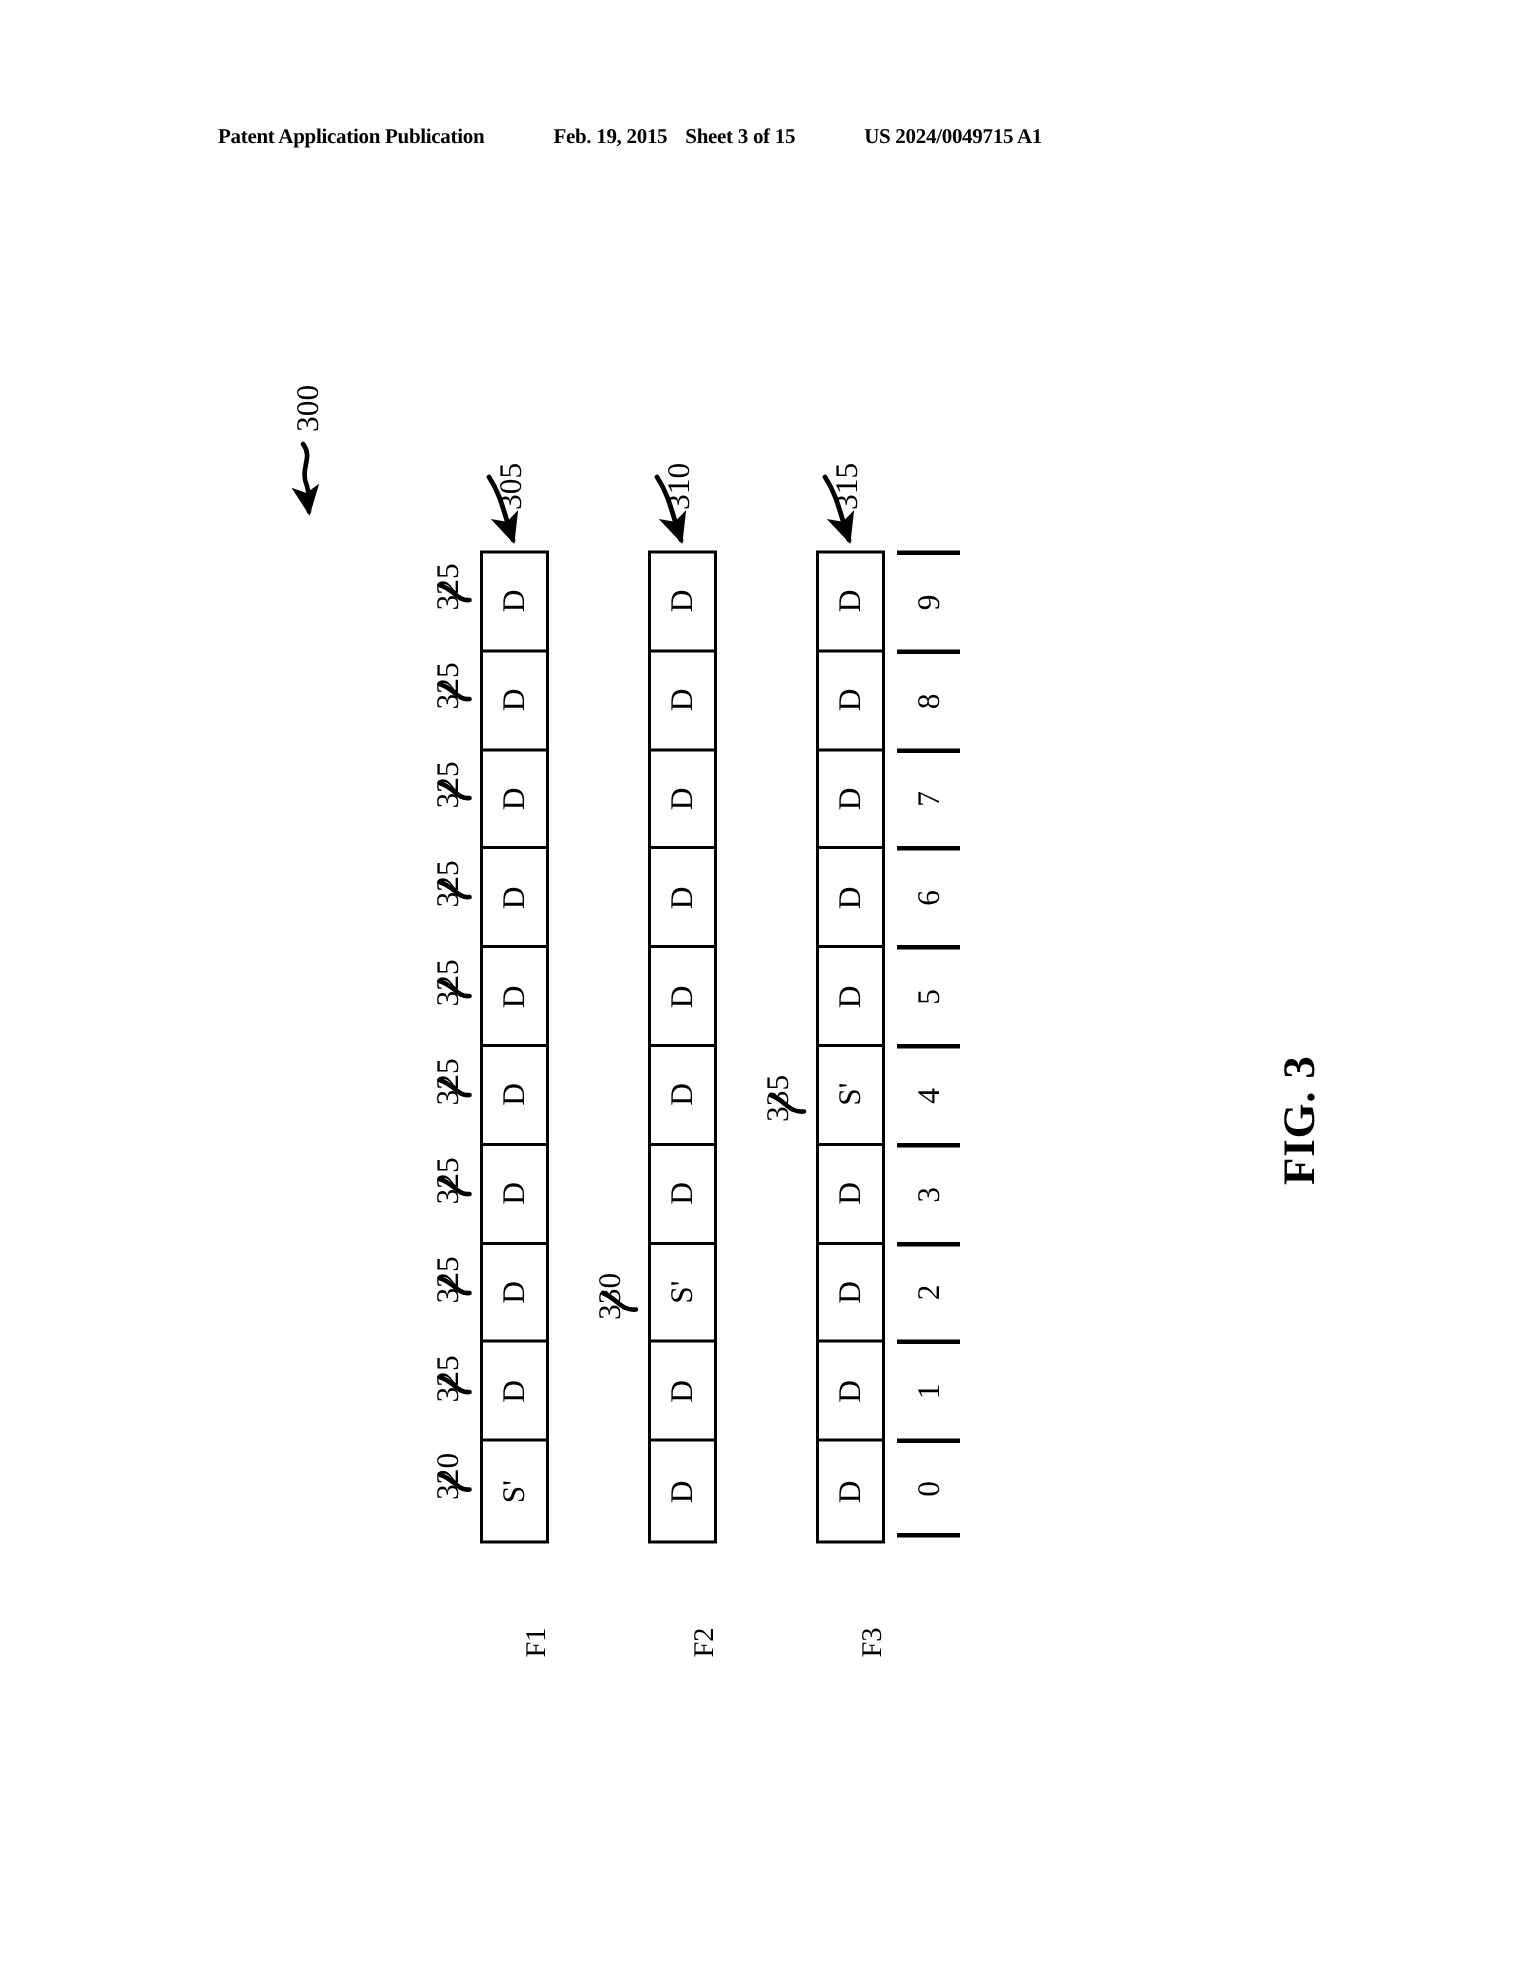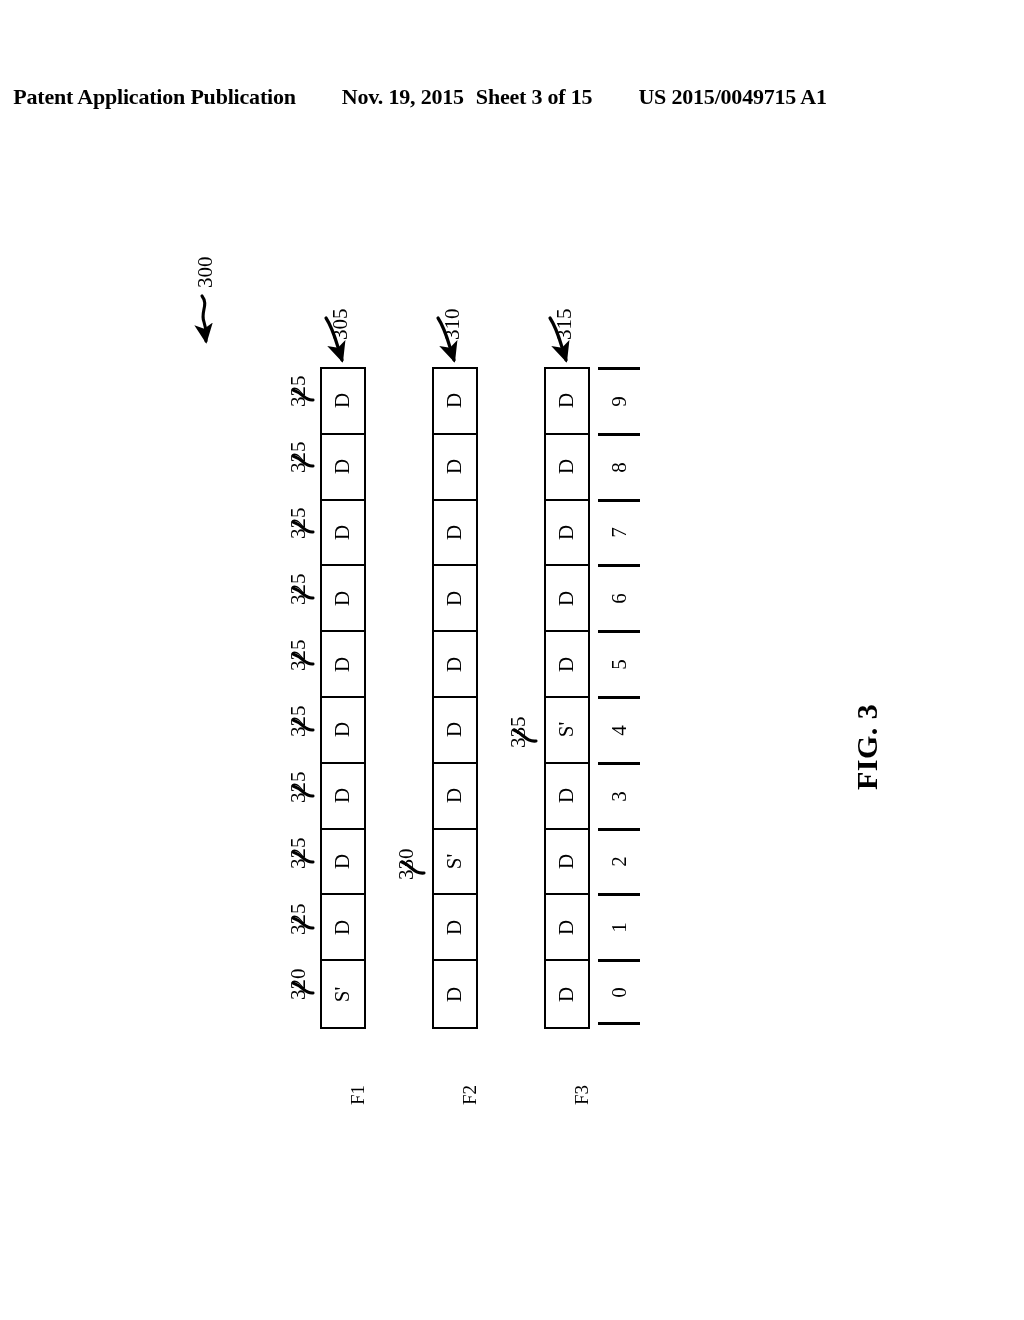--- a/index.html
+++ b/index.html
@@ -19,21 +19,21 @@
   
   #page-header {
     position: absolute;
     top: 84px;
     left: 0;
     width: 840px;
     display: flex;
     justify-content: center;
     align-items: baseline;
     font-weight: bold;
-    font-size: 22px;
+    font-size: 14px;
     letter-spacing: -0.2px;
     white-space: nowrap;
   }
   #page-header .hdr-left   { margin-right: 46px; }
   #page-header .hdr-mid    { margin-right: 46px; }
   #page-header .hdr-mid .hdr-date  { margin-right: 12px; }
   #page-header .hdr-right  { }
 
   
   .flow-row {
@@ -129,23 +129,23 @@
     height: 1320px;
     pointer-events: none;
   }
 </style>
 </head>
 <body>
 
 <div id="page-header">
   <span class="hdr-left">Patent Application Publication</span>
   <span class="hdr-mid">
-    <span class="hdr-date">Nov. 19, 2015</span><span>Sheet 3 of 15</span>
+    <span class="hdr-date">Feb. 19, 2015</span><span>Sheet 3 of 15</span>
   </span>
-  <span class="hdr-right">US 2015/0049715 A1</span>
+  <span class="hdr-right">US 2024/0049715 A1</span>
 </div>
 
 <div class="ref-num" id="ref-300" style="left:195px; top:288px;">300</div>
 
 <div class="ref-num" style="left:330px; top:340px;">305</div>
 <div class="ref-num" style="left:442px; top:340px;">310</div>
 <div class="ref-num" style="left:554px; top:340px;">315</div>
 
 <div class="ref-num" style="left:288px; top:1000px;">320</div>
 

